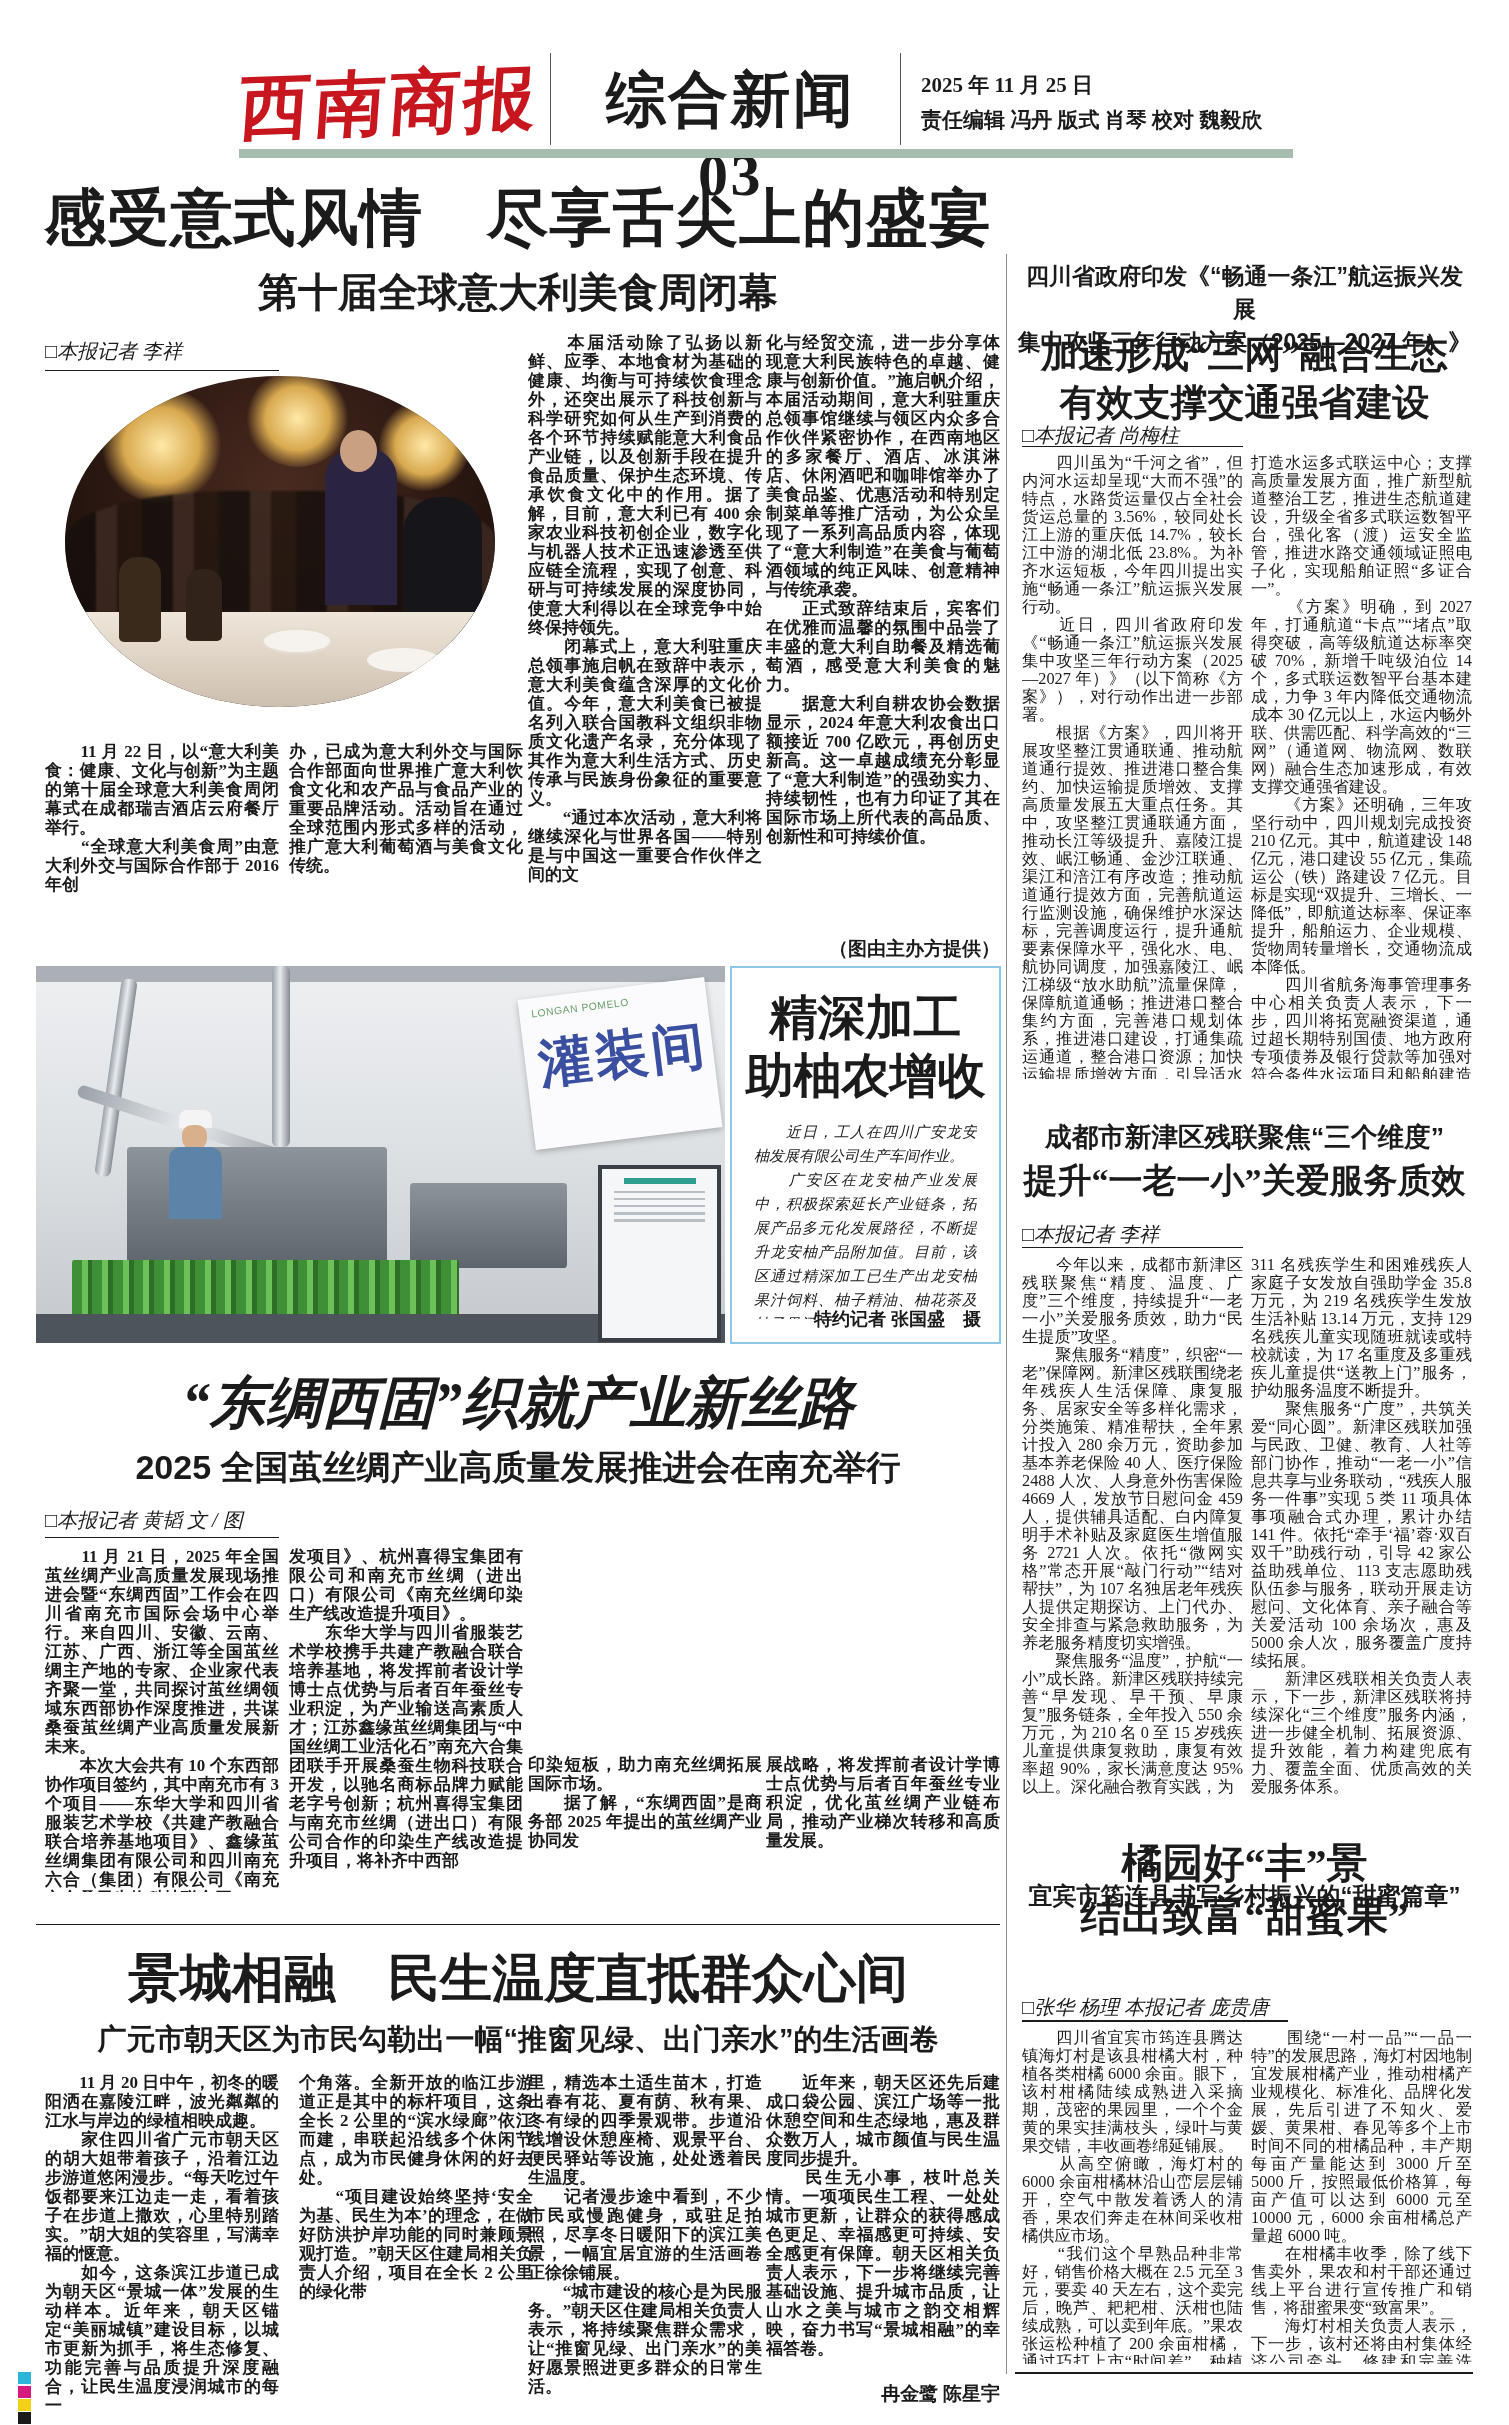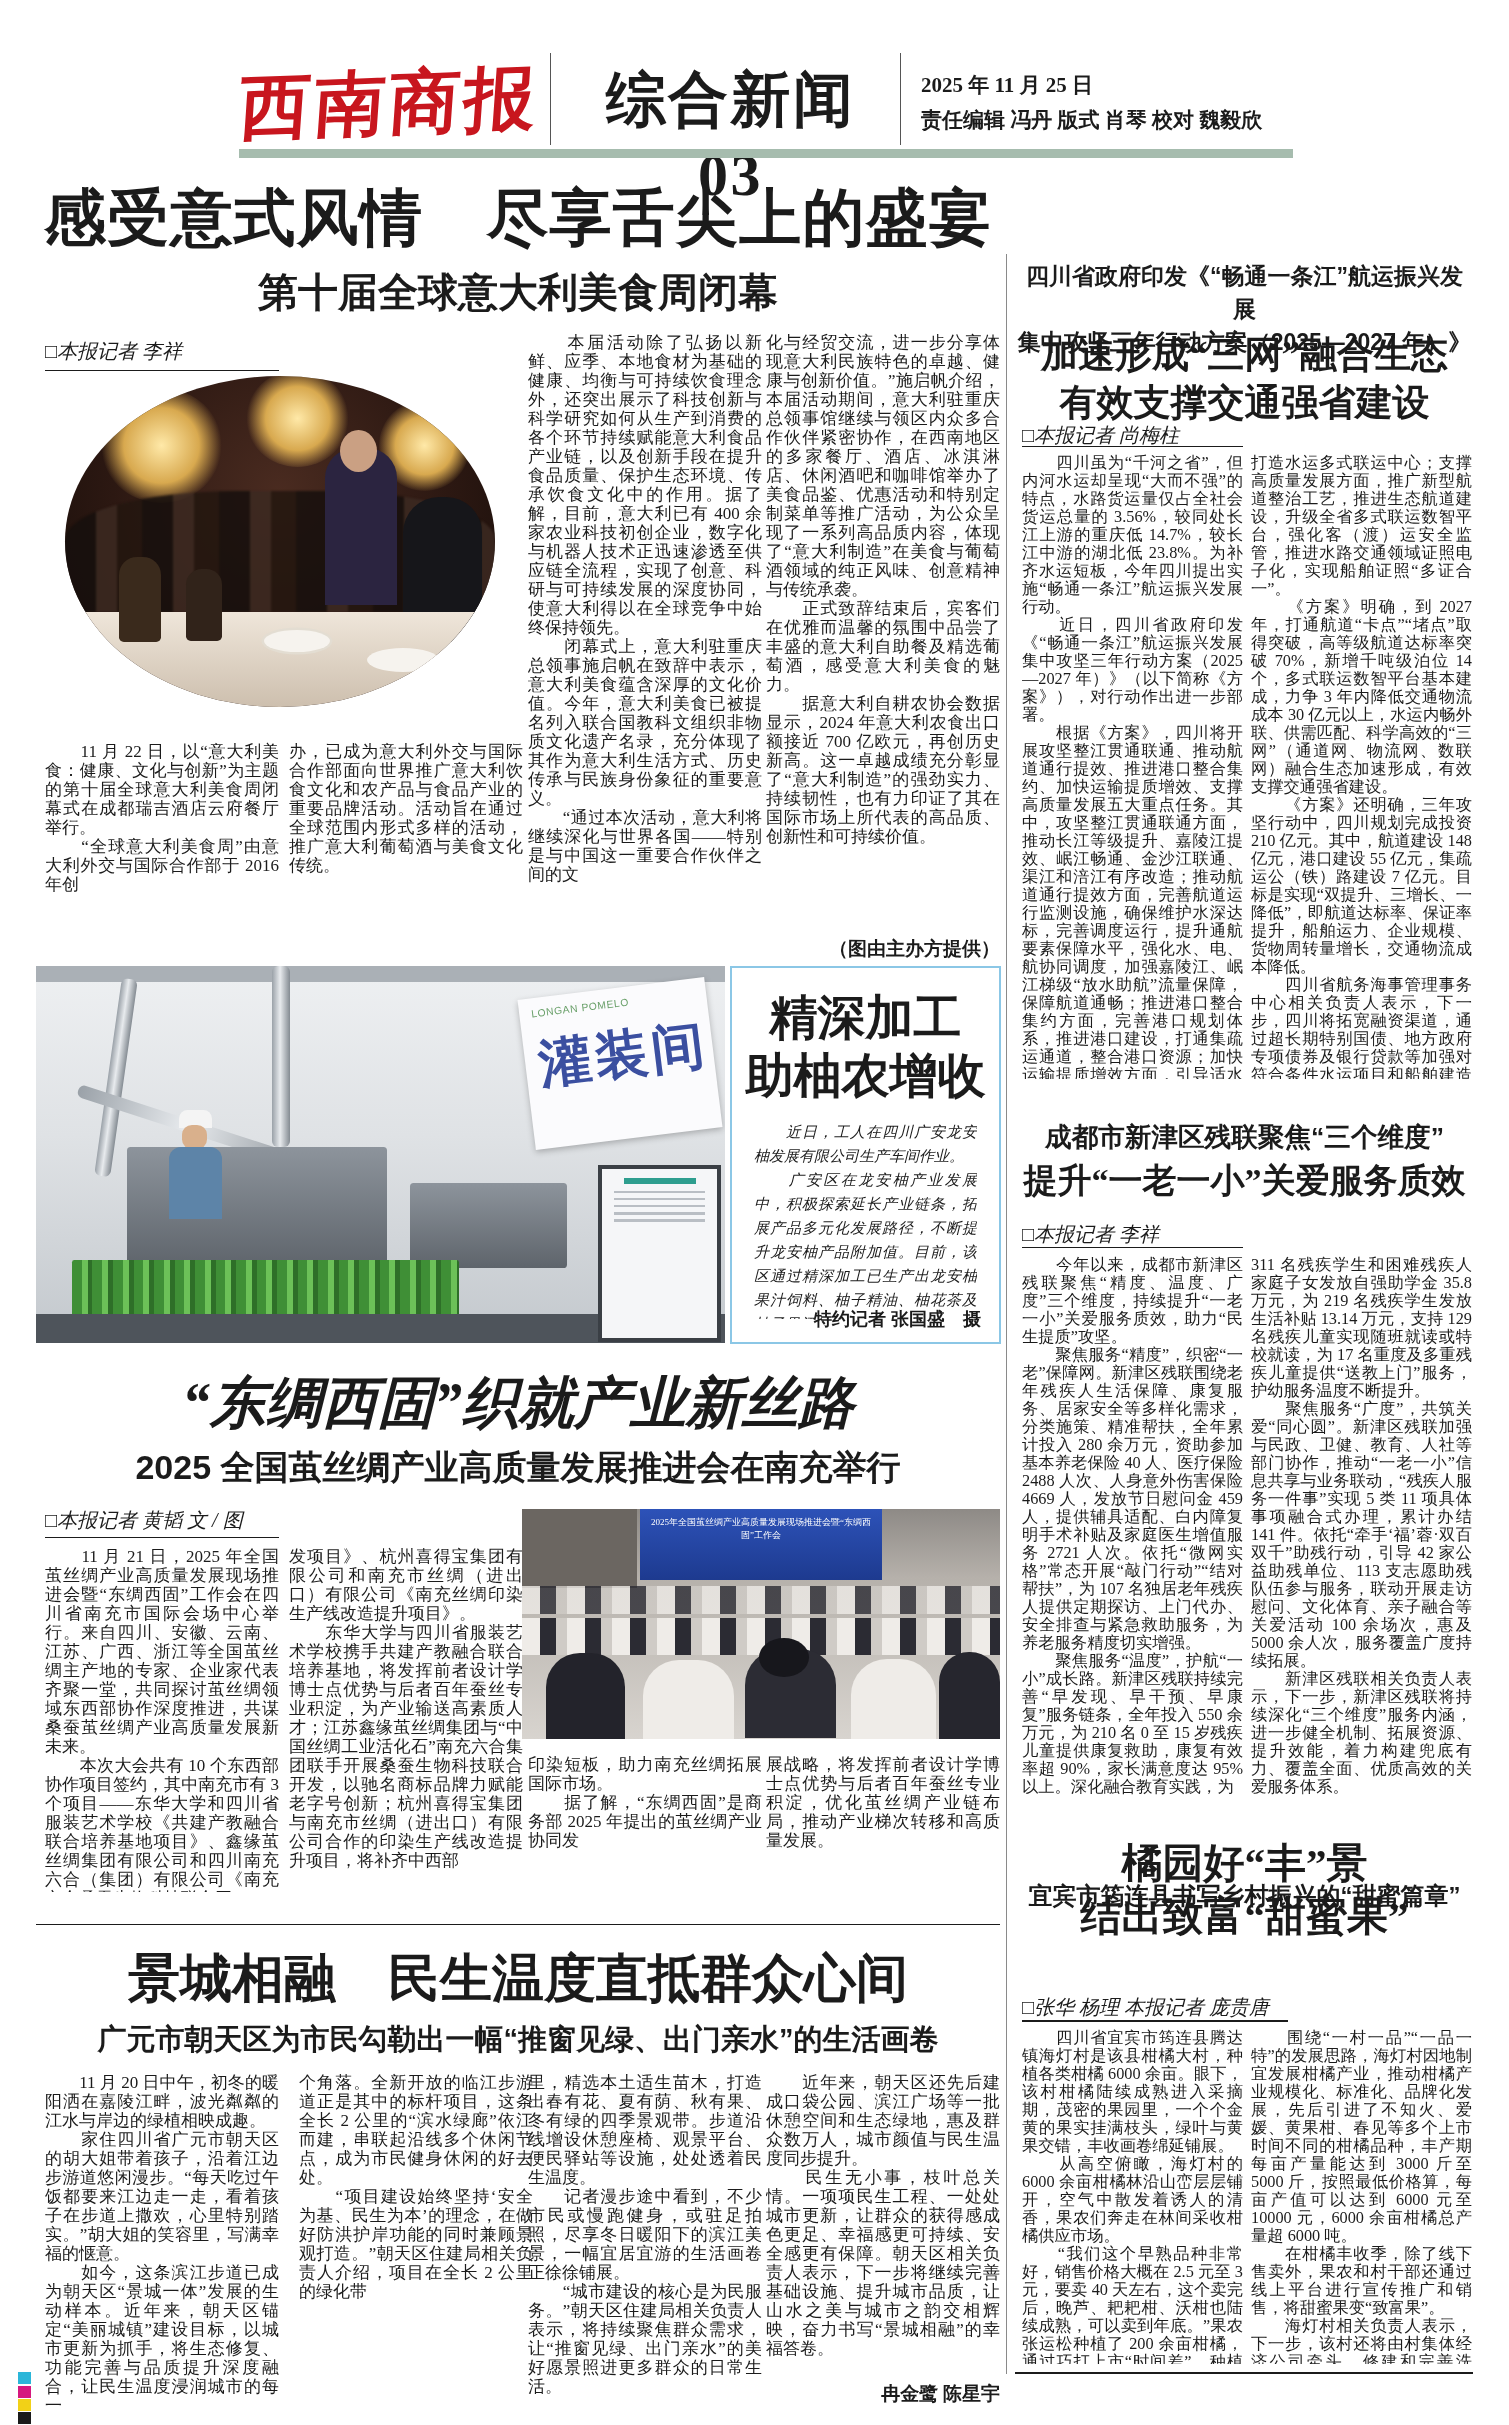--- a/index.html
+++ b/index.html
@@ -4,21 +4,21 @@
 <style>
   html,body{margin:0;padding:0;background:#e8e8e4;}
   .page{position:relative;width:1510px;height:2426px;background:#ffffff;overflow:hidden;
         font-family:"Liberation Serif","DejaVu Serif",serif;color:#1b1b1b;}
   .abs{position:absolute;}
   .serif{font-family:"Liberation Serif","DejaVu Serif",serif;}
   .sans{font-family:"Liberation Sans","DejaVu Sans",sans-serif;}
   .center{text-align:center;}
   .bold{font-weight:bold;}
   .flow{white-space:pre-line;text-align:justify;overflow:hidden;}
-  .body-col{font-size:17px;line-height:19px;}
+  .body-col{font-size:17px;line-height:19px;font-weight:bold;}
   .rail-col{font-size:16.3px;line-height:18px;}
   .byline{font-size:20px;font-style:italic;}
   .rule{background:#1b1b1b;}
   .masthead{font-size:71px;font-weight:bold;color:#c8161e;transform:skewX(-6deg) rotate(-2deg);
             letter-spacing:3.6px;}
   .section-title{font-size:60px;font-weight:bold;letter-spacing:2.4px;}
   .hairline{background:#555;}
   
   .photo{overflow:hidden;}
   .oval-photo{border-radius:50%;background:radial-gradient(ellipse at 50% 35%,#4a2b20 0%,#2c1812 55%,#150c08 100%);}
@@ -124,32 +124,20 @@
   <div class="abs serif bold center" style="left:36px;top:1366px;width:964px;font-size:56px;font-style:italic;">“东绸西固”织就产业新丝路</div>
   <div class="abs sans bold center" style="left:36px;top:1445px;width:964px;font-size:34px;">2025 全国茧丝绸产业高质量发展推进会在南充举行</div>
   <div class="abs byline" style="left:45px;top:1507px;width:236px;">□本报记者 黄韬 文 / 图</div>
   <div class="abs rule" style="left:45px;top:1537px;width:234px;height:1.2px;"></div>
 
   <div class="abs flow body-col" style="left:45px;top:1547px;width:234px;height:345px;">　　11 月 21 日，2025 年全国茧丝绸产业高质量发展现场推进会暨“东绸西固”工作会在四川省南充市国际会场中心举行。来自四川、安徽、云南、江苏、广西、浙江等全国茧丝绸主产地的专家、企业家代表齐聚一堂，共同探讨茧丝绸领域东西部协作深度推进，共谋桑蚕茧丝绸产业高质量发展新未来。
 　　本次大会共有 10 个东西部协作项目签约，其中南充市有 3 个项目——东华大学和四川省服装艺术学校《共建产教融合联合培养基地项目》、鑫缘茧丝绸集团有限公司和四川南充六合（集团）有限公司《南充六合桑蚕生物科技联合开</div>
   <div class="abs flow body-col" style="left:289px;top:1547px;width:234px;height:345px;">发项目》、杭州喜得宝集团有限公司和南充市丝绸（进出口）有限公司《南充丝绸印染生产线改造提升项目》。
 　　东华大学与四川省服装艺术学校携手共建产教融合联合培养基地，将发挥前者设计学博士点优势与后者百年蚕丝专业积淀，为产业输送高素质人才；江苏鑫缘茧丝绸集团与“中国丝绸工业活化石”南充六合集团联手开展桑蚕生物科技联合开发，以驰名商标品牌力赋能老字号创新；杭州喜得宝集团与南充市丝绸（进出口）有限公司合作的印染生产线改造提升项目，将补齐中西部</div>
 
-  <div class="abs photo conf-photo" style="left:522px;top:1509px;width:478px;height:230px;">
-    <div class="abs screen center" style="left:118px;top:0;width:242px;height:71px;padding:7.2px 8.5px 0;box-sizing:border-box;font-size:9px;line-height:13.3px;">2025年全国茧丝绸产业高质量发展现场推进会暨“东绸西固”工作会</div>
-    <div class="abs" style="left:0;top:0;width:115px;height:79px;background:#6b6661;"></div>
-    <div class="abs conf-rows" style="left:0;top:77px;width:478px;height:28px;opacity:.8;"></div>
-    <div class="abs conf-rows" style="left:0;top:109px;width:478px;height:37px;"></div>
-    <div class="abs" style="left:24px;top:144px;width:79px;height:86px;background:#23232b;border-radius:34px 34px 0 0;"></div>
-    <div class="abs" style="left:121px;top:151px;width:91px;height:79px;background:#efece8;border-radius:36px 36px 0 0;"></div>
-    <div class="abs" style="left:223px;top:140px;width:91px;height:89px;background:#2c2c34;border-radius:36px 36px 0 0;"></div>
-    <div class="abs" style="left:237px;top:129px;width:50px;height:39px;background:#17171c;border-radius:50%;"></div>
-    <div class="abs" style="left:329px;top:150px;width:85px;height:80px;background:#efece8;border-radius:36px 36px 0 0;"></div>
-    <div class="abs" style="left:417px;top:143px;width:61px;height:87px;background:#26262e;border-radius:30px 30px 0 0;"></div>
-  </div>
 
   <div class="abs flow body-col" style="left:528px;top:1755px;width:234px;height:140px;">印染短板，助力南充丝绸拓展国际市场。
 　　据了解，“东绸西固”是商务部 2025 年提出的茧丝绸产业协同发</div>
   <div class="abs flow body-col" style="left:766px;top:1755px;width:234px;height:140px;">展战略，将发挥前者设计学博士点优势与后者百年蚕丝专业积淀，优化茧丝绸产业链布局，推动产业梯次转移和高质量发展。</div>
 
   <div class="abs rule" style="left:36px;top:1924px;width:964px;height:1.2px;"></div>
   <div class="abs serif bold center" style="left:36px;top:1944px;width:964px;font-size:52px;">景城相融　民生温度直抵群众心间</div>
   <div class="abs sans bold center" style="left:36px;top:2020px;width:964px;font-size:29px;">广元市朝天区为市民勾勒出一幅“推窗见绿、出门亲水”的生活画卷</div>
 
   <div class="abs flow body-col" style="left:45px;top:2073px;width:234px;height:338px;">　　11 月 20 日中午，初冬的暖阳洒在嘉陵江畔，波光粼粼的江水与岸边的绿植相映成趣。

